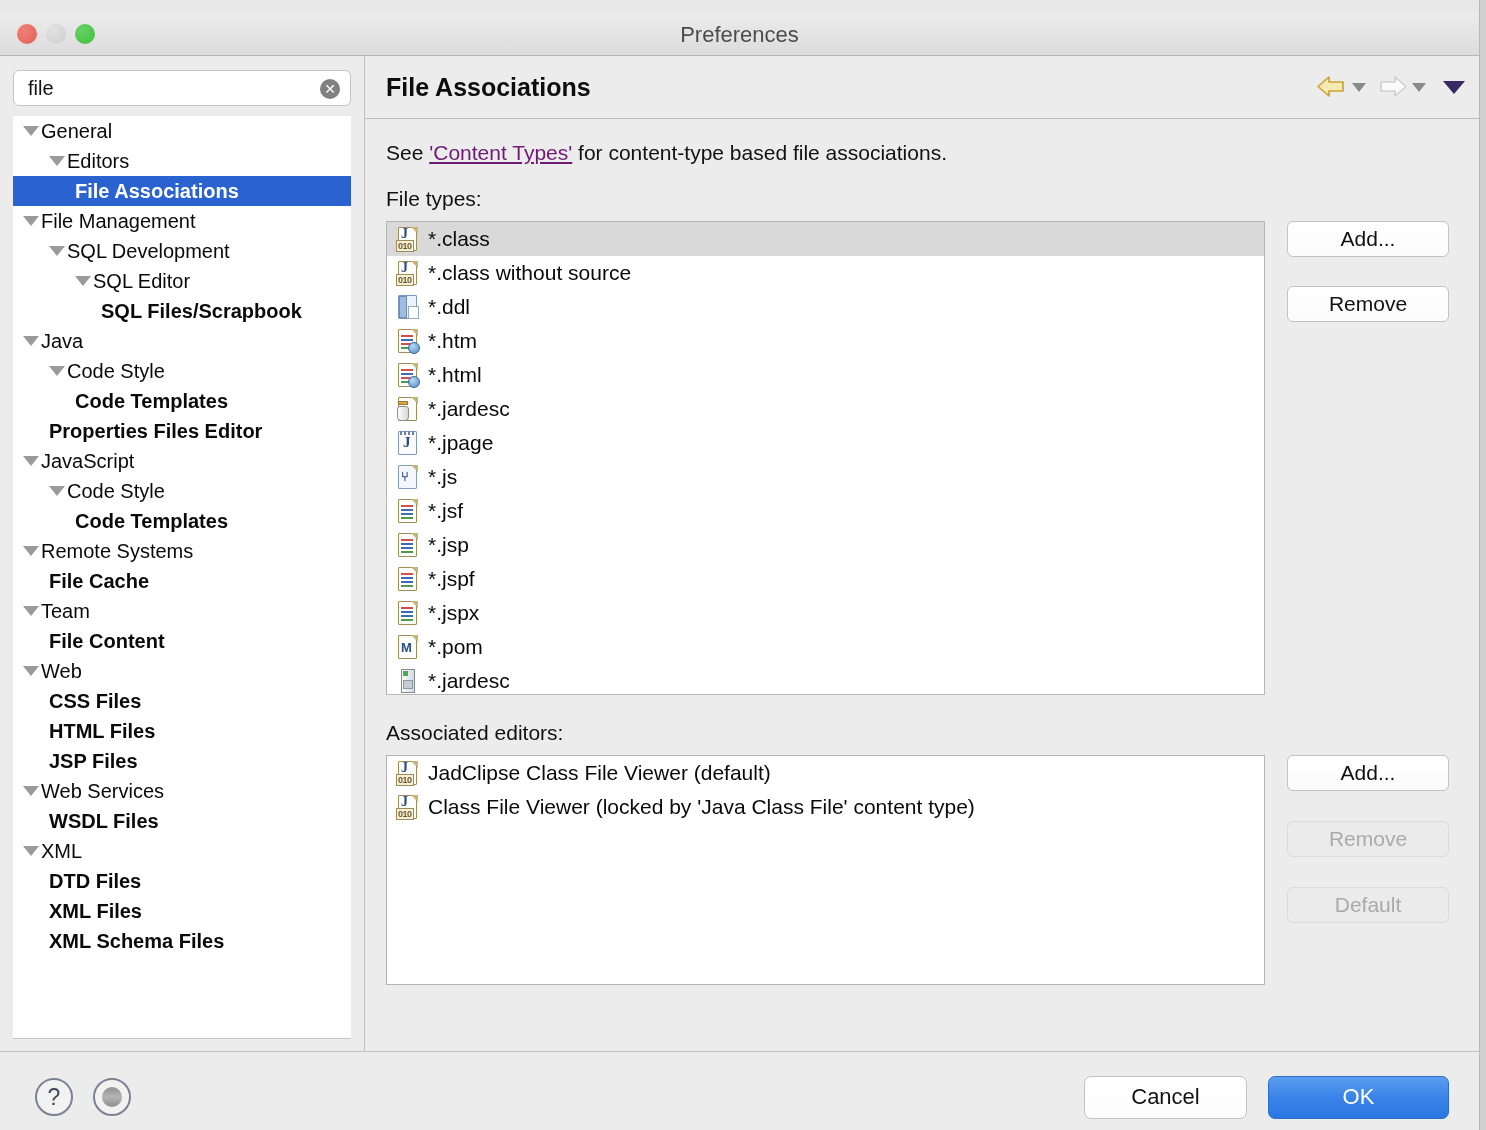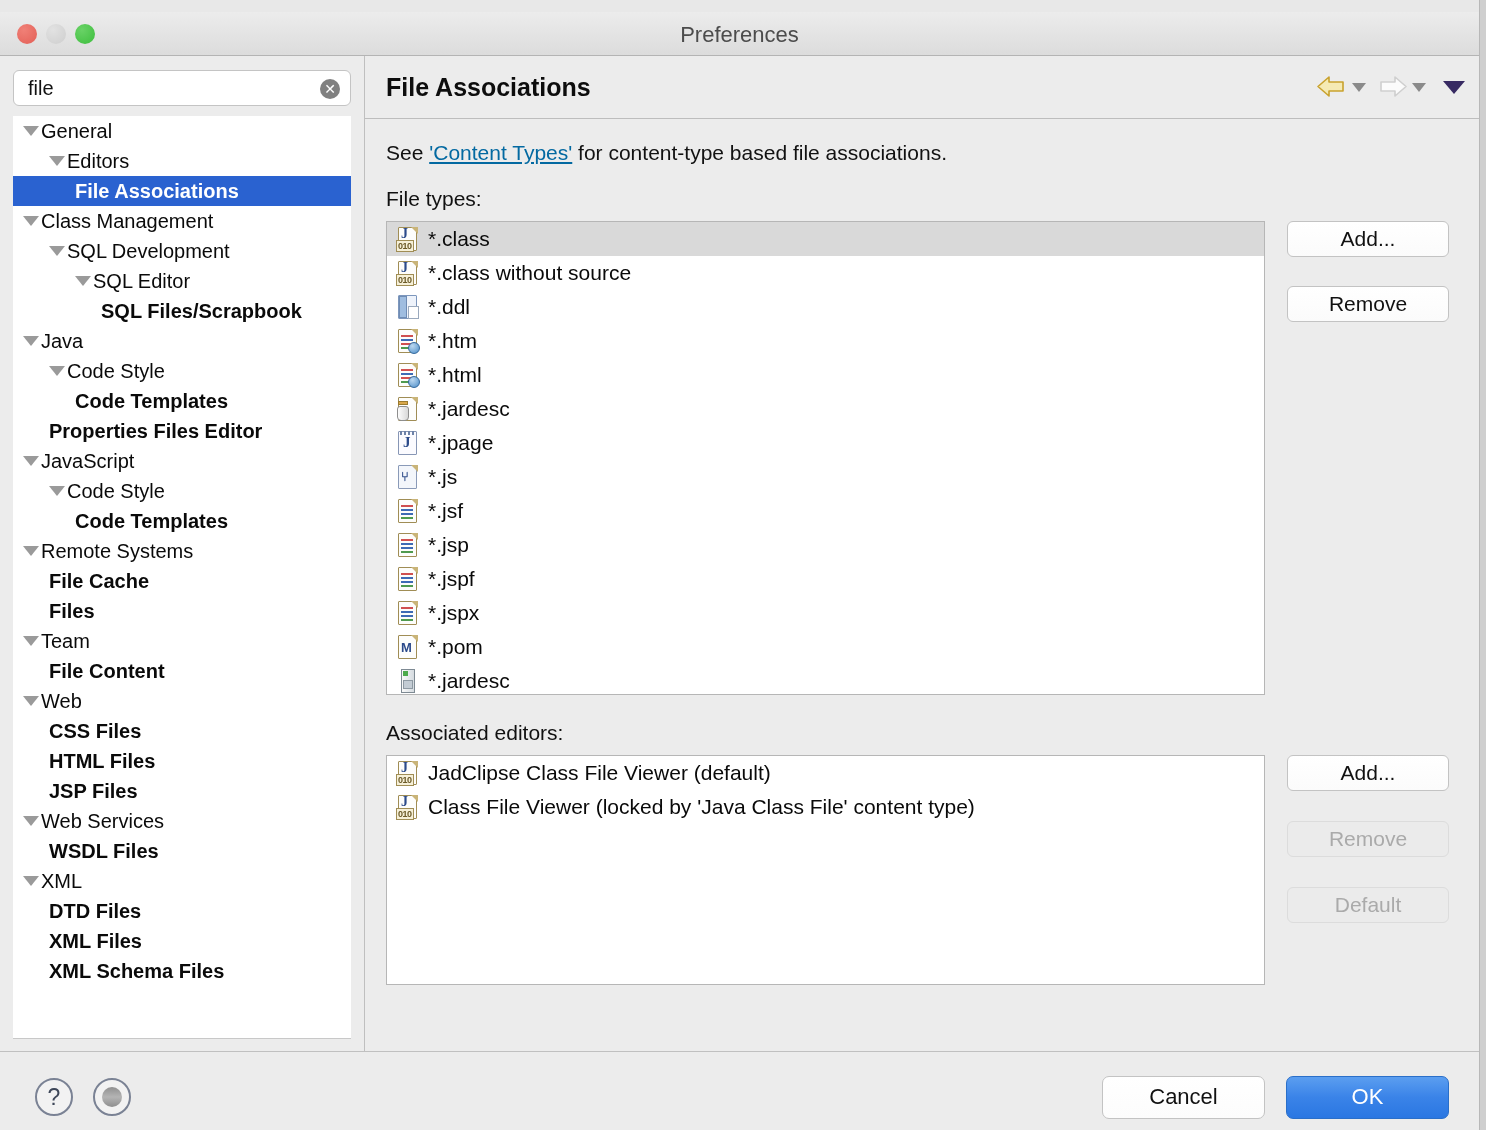--- a/index.html
+++ b/index.html
@@ -208,21 +208,21 @@
     display: flex;
     flex-direction: column;
   }
 
   .see-line {
     font-size: 21px;
     color: #111111;
     margin-bottom: 22px;
   }
   .see-line a {
-    color: #0369a1;
+    color: #701a75;
     text-decoration: underline;
     cursor: pointer;
   }
 
   .field-label {
     font-size: 21px;
     color: #111111;
     margin-bottom: 10px;
   }
 
@@ -313,21 +313,21 @@
     width: 163px; height: 43px;
     font-size: 22px;
     color: #111111;
     background: linear-gradient(to bottom, #ffffff, #fcfcfc);
     border: 1px solid #c3c3c3;
     border-radius: 7px;
     cursor: pointer;
     font-family: "Liberation Sans", sans-serif;
   }
   .btn-ok {
-    width: 163px; height: 43px;
+    width: 181px; height: 43px;
     margin-left: 21px;
     font-size: 22px;
     color: #ffffff;
     background: linear-gradient(to bottom, #5b9ef0 0%, #3a83e8 50%, #2a77e2 100%);
     border: 1px solid #2a6fc9;
     border-radius: 7px;
     cursor: pointer;
     font-family: "Liberation Sans", sans-serif;
   }
 
@@ -528,21 +528,21 @@
               <span class="arrow"></span>
               <span>Editors</span>
             </div>
             <div class="tree-row selected leaf">
               <span style="flex: 0 0 62px;"></span>
               <span>File Associations</span>
             </div>
             <div class="tree-row">
               <span style="flex: 0 0 10px;"></span>
               <span class="arrow"></span>
-              <span>Class Management</span>
+              <span>File Management</span>
             </div>
             <div class="tree-row">
               <span style="flex: 0 0 36px;"></span>
               <span class="arrow"></span>
               <span>SQL Development</span>
             </div>
             <div class="tree-row">
               <span style="flex: 0 0 62px;"></span>
               <span class="arrow"></span>
               <span>SQL Editor</span>
@@ -584,24 +584,20 @@
               <span>Code Templates</span>
             </div>
             <div class="tree-row">
               <span style="flex: 0 0 10px;"></span>
               <span class="arrow"></span>
               <span>Remote Systems</span>
             </div>
             <div class="tree-row leaf">
               <span style="flex: 0 0 36px;"></span>
               <span>File Cache</span>
-            </div>
-            <div class="tree-row leaf">
-              <span style="flex: 0 0 36px;"></span>
-              <span>Files</span>
             </div>
             <div class="tree-row">
               <span style="flex: 0 0 10px;"></span>
               <span class="arrow"></span>
               <span>Team</span>
             </div>
             <div class="tree-row leaf">
               <span style="flex: 0 0 36px;"></span>
               <span>File Content</span>
             </div>

